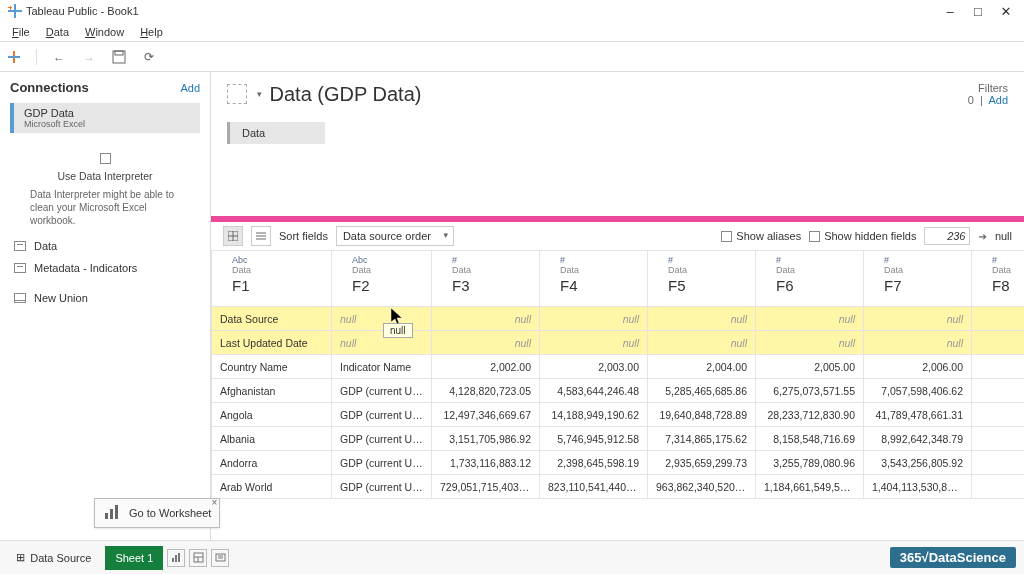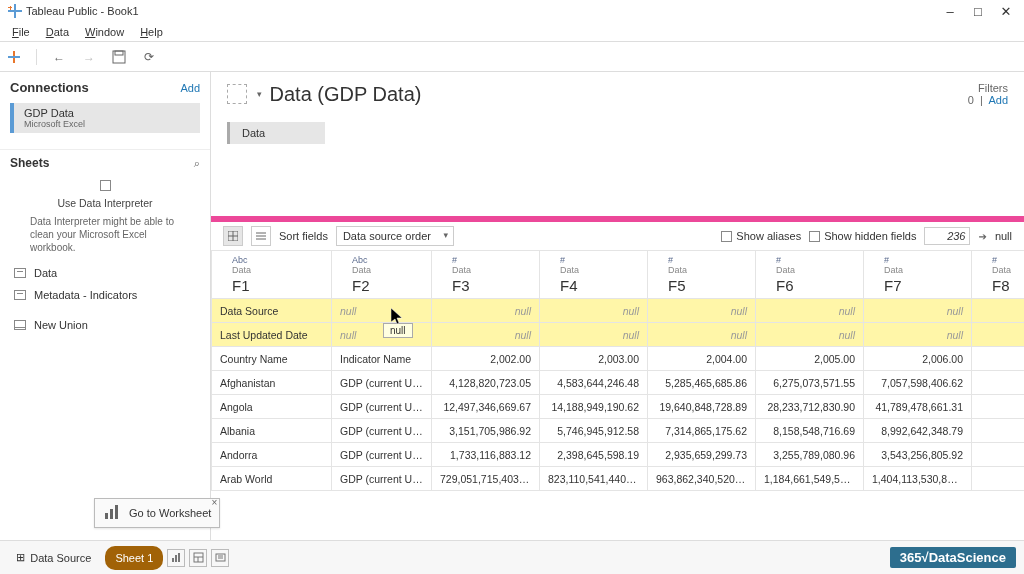--- a/index.html
+++ b/index.html
@@ -50,39 +50,39 @@
 .grid-toolbar .select { border: 1px solid #ccc; padding: 3px 22px 3px 6px; position: relative; }
 .grid-toolbar .select::after { content: "▾"; position: absolute; right: 5px; font-size: 9px; color: #666; }
 .grid-toolbar .spacer { flex: 1; }
 .grid-toolbar .chk { display: flex; align-items: center; gap: 4px; }
 .grid-toolbar .chkbox { width: 11px; height: 11px; border: 1px solid #888; }
 .grid-toolbar .rows-in { width: 46px; border: 1px solid #ccc; padding: 2px 4px; text-align: right; font-style: italic; }
 
 .grid-wrap { flex: 1; overflow: auto; position: relative; }
 .grid { border-collapse: collapse; width: 100%; table-layout: fixed; }
 .grid th, .grid td { border: 1px solid #e4e4e4; padding: 4px 8px; font-size: 10.5px; height: 24px; overflow: hidden; white-space: nowrap; text-overflow: ellipsis; }
-.grid th { background: #fff; text-align: left; vertical-align: top; padding: 4px 20px; height: 48px; font-weight: normal; }
+.grid th { background: #fff; text-align: left; vertical-align: top; padding: 4px 20px; height: 56px; font-weight: normal; }
 .grid th .type { color: #5b6b8e; font-size: 9px; }
 .grid th .src { color: #888; font-size: 9px; }
 .grid th .fname { font-size: 15px; color: #333; margin-top: 2px; }
 .grid tr.hl td { background: #fff6a8; }
 .grid td.num { text-align: right; }
 .grid td .null { font-style: italic; color: #999; }
 .col-f1 { width: 120px; }
 .col-ftxt { width: 100px; }
 .col-fnum { width: 108px; }
 .tooltip { position: absolute; border: 1px solid #aaa; background: #ffffe1; padding: 1px 6px; font-size: 10px; z-index: 10; }
 .cursor { position: absolute; z-index: 11; }
 
 .go-ws { position: absolute; left: 94px; top: 498px; border: 1px solid #bbb; background: #fafafa; display: flex; align-items: center; padding: 4px 8px; gap: 8px; font-size: 11px; box-shadow: 0 1px 2px rgba(0,0,0,.1); }
 .go-ws .close { position: absolute; top: -2px; right: 2px; font-size: 10px; color: #666; }
 
 .bottom-tabs { position: absolute; left: 0; right: 0; bottom: 0; height: 34px; border-top: 1px solid #ddd; background: #f7f7f7; display: flex; align-items: center; padding: 0 6px; gap: 4px; }
 .bottom-tabs .tab { padding: 6px 10px; font-size: 11px; display: flex; align-items: center; gap: 5px; }
-.bottom-tabs .tab.active { background: #a16207; color: #fff; border-radius: 10px; }
+.bottom-tabs .tab.active { background: #15803d; color: #fff; }
 .bottom-tabs .tab-ico { width: 18px; height: 18px; border: 1px solid #bbb; display: flex; align-items: center; justify-content: center; font-size: 11px; color: #777; }
 
 .watermark { position: absolute; right: 8px; bottom: 6px; background: #2d6e8e; color: #fff; font-size: 13px; font-weight: 600; padding: 3px 10px; border-radius: 2px; }
 </style>
 </head>
 <body>
 
 <div class="title-bar">
   <span class="logo">
     <svg viewBox="0 0 14 14" width="14" height="14">
@@ -128,24 +128,20 @@
   <div class="sidebar">
     <div class="side-sec">
       <div class="side-head">
         <span class="h">Connections</span>
         <span class="add">Add</span>
       </div>
       <div class="conn-item">
         <div class="name">GDP Data</div>
         <div class="sub">Microsoft Excel</div>
       </div>
-    </div>
-    <div class="sheets-head">
-      <span class="h" style="font-size:12px;font-weight:600">Sheets</span>
-      <span style="font-size:11px;color:#666">⌕</span>
     </div>
     <div class="interp-row">
       <span class="chkbox" style="width:11px;height:11px;border:1px solid #888"></span>
       <span>Use Data Interpreter</span>
     </div>
     <div class="interp-desc">Data Interpreter might be able to clean your Microsoft Excel workbook.</div>
     <div class="sheet-item">
         <span class="ico"></span>
         <span>Data</span>
       </div>

